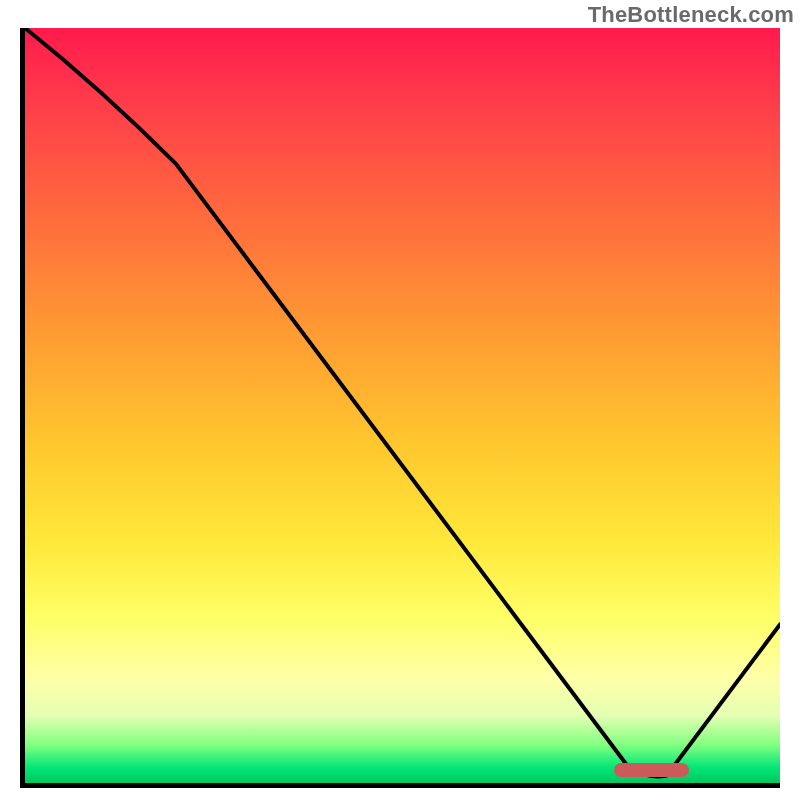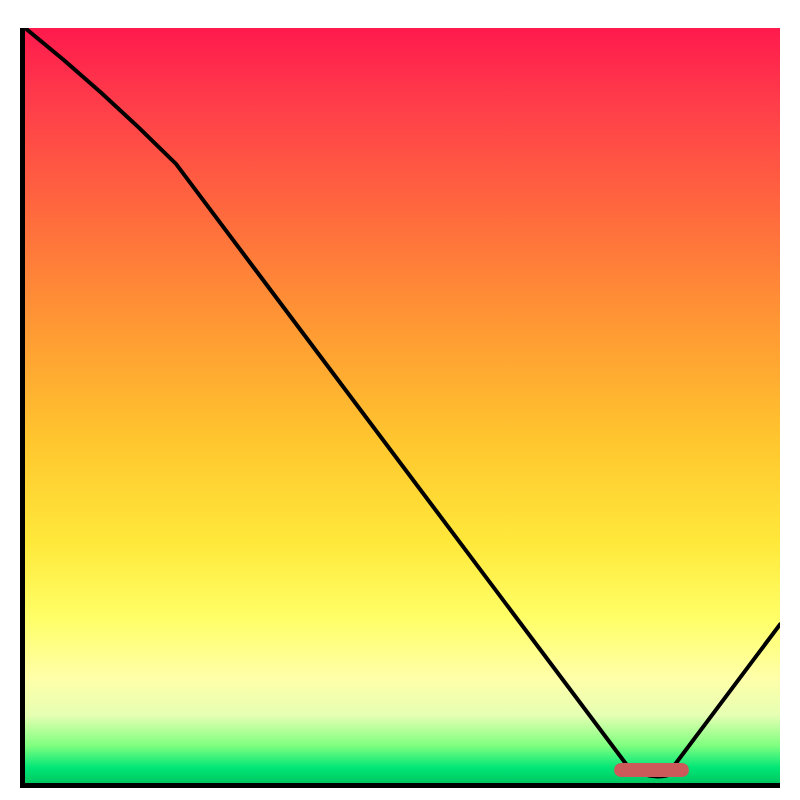--- a/index.html
+++ b/index.html
@@ -60,19 +60,20 @@
   .optimum {
     position: absolute;
     background: #cc5a5a;
     border-radius: 10px;
   }
 </style>
 </head>
 <body>
 
 <div class="wrap">
+  <div class="watermark">TheBottleneck.com</div>
   <div class="plot">
     <svg class="curve" viewBox="0 0 755 755" preserveAspectRatio="none">
       <path d="M 0 0 Q 75.5 60.39999999999998 151 135.9000000000001 L 604 739.9 Q 622.875 751.225 641.75 747.45 L 755 596.45" fill="none" stroke="#000000" stroke-width="4" stroke-linejoin="round" stroke-linecap="round"></path>
     </svg>
     <div class="optimum" style="left: 588.9px; width: 75.5px; height: 14px; bottom: 6px; background: rgb(204, 90, 90);"></div>
   </div>
 </div>
 
 </body></html>

